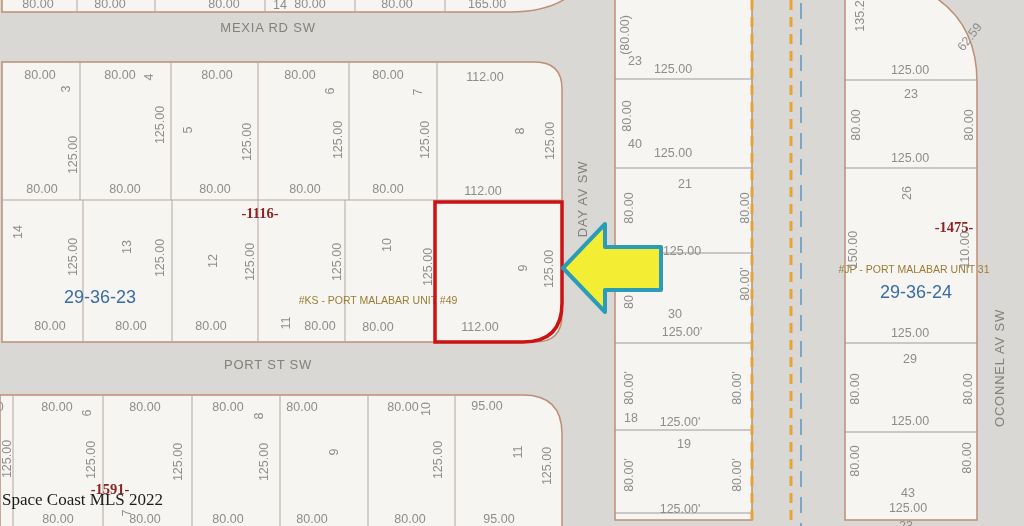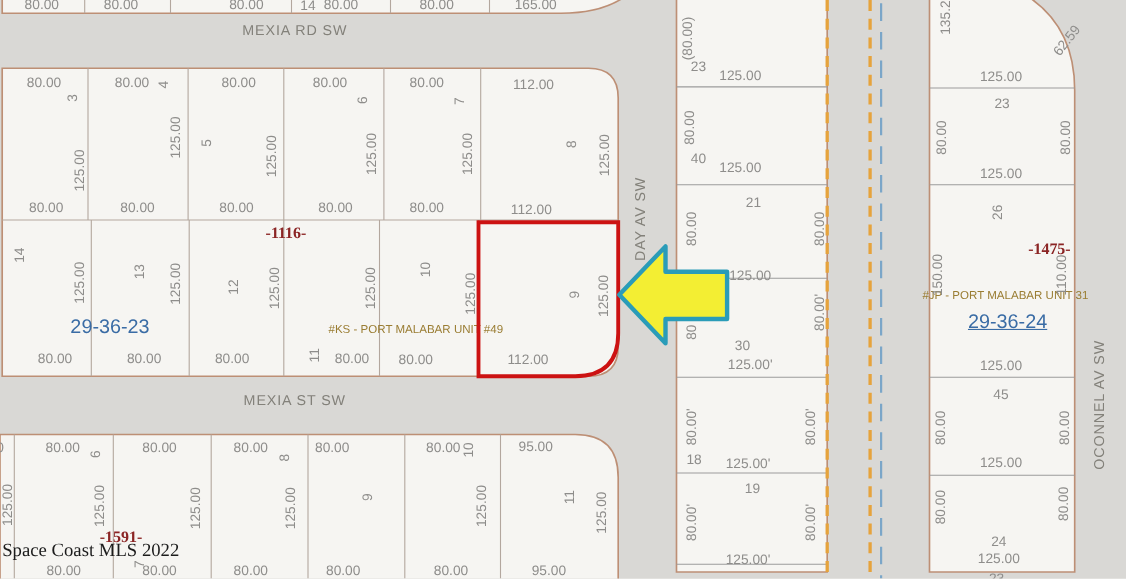--- a/index.html
+++ b/index.html
@@ -73,25 +73,25 @@
 
     <g fill="none">
       <line x1="752" y1="0" x2="752" y2="526" stroke="var(--dash-orange)" stroke-width="3" stroke-dasharray="10 7"></line>
       <line x1="791" y1="0" x2="791" y2="526" stroke="var(--dash-orange)" stroke-width="3" stroke-dasharray="10 7"></line>
       <line x1="801" y1="3" x2="801" y2="526" stroke="var(--dash-blue)" stroke-width="2" stroke-dasharray="16 10"></line>
     </g>
   </svg>
 
   <div id="labels">
       <div class="lbl street" style="left: 268px; top: 27px;">MEXIA RD SW</div>
-      <div class="lbl street" style="left: 268px; top: 364px;">MEXIA ST SW</div>
+      <div class="lbl street" style="left: 268px; top: 364px;">PORT ST SW</div>
       <div class="lbl street" style="left: 582px; top: 199px; transform: translate(-50%, -50%) rotate(-90deg);">DAY AV SW</div>
       <div class="lbl street" style="left: 999px; top: 368px; transform: translate(-50%, -50%) rotate(-90deg);">OCONNEL AV SW</div>
       <div class="lbl section" style="left: 100px; top: 297px; text-align: right;">29-36-23</div>
-      <div class="lbl section" style="left: 916px; top: 292px; text-decoration: underline;">29-36-24</div>
+      <div class="lbl section" style="left: 916px; top: 292px;">29-36-24</div>
       <div class="lbl plat" style="left: 260px; top: 213px;">-1116-</div>
       <div class="lbl plat" style="left: 110px; top: 489px;">-1591-</div>
       <div class="lbl plat" style="left: 954px; top: 227px;">-1475-</div>
       <div class="lbl unit" style="left: 378px; top: 300px;">#KS - PORT MALABAR UNIT #49</div>
       <div class="lbl unit" style="left: 914px; top: 269px;">#JP - PORT MALABAR UNIT 31</div>
       <div class="lbl num" style="left: 280px; top: 5px;">14</div>
       <div class="lbl num" style="left: 66px; top: 89px; transform: translate(-50%, -50%) rotate(-90deg);">3</div>
       <div class="lbl num" style="left: 149px; top: 77px; transform: translate(-50%, -50%) rotate(-90deg);">4</div>
       <div class="lbl num" style="left: 188px; top: 130px; transform: translate(-50%, -50%) rotate(-90deg);">5</div>
       <div class="lbl num" style="left: 330px; top: 91px; transform: translate(-50%, -50%) rotate(-90deg);">6</div>
@@ -110,22 +110,22 @@
       <div class="lbl num" style="left: 426px; top: 409px; transform: translate(-50%, -50%) rotate(-90deg);">10</div>
       <div class="lbl num" style="left: 518px; top: 452px; transform: translate(-50%, -50%) rotate(-90deg);">11</div>
       <div class="lbl num" style="left: 635px; top: 61px;">23</div>
       <div class="lbl num" style="left: 635px; top: 144px;">40</div>
       <div class="lbl num" style="left: 685px; top: 184px;">21</div>
       <div class="lbl num" style="left: 675px; top: 314px;">30</div>
       <div class="lbl num" style="left: 631px; top: 418px;">18</div>
       <div class="lbl num" style="left: 684px; top: 444px;">19</div>
       <div class="lbl num" style="left: 911px; top: 94px;">23</div>
       <div class="lbl num" style="left: 907px; top: 193px; transform: translate(-50%, -50%) rotate(-90deg);">26</div>
-      <div class="lbl num" style="left: 910px; top: 359px;">45</div>
-      <div class="lbl num" style="left: 908px; top: 493px;">24</div>
+      <div class="lbl num" style="left: 910px; top: 359px;">29</div>
+      <div class="lbl num" style="left: 908px; top: 493px;">43</div>
       <div class="lbl num" style="left: 906px; top: 526px;">23</div>
       <div class="lbl dim" style="left: 38px; top: 4px;">80.00</div>
       <div class="lbl dim" style="left: 110px; top: 4px;">80.00</div>
       <div class="lbl dim" style="left: 224px; top: 4px;">80.00</div>
       <div class="lbl dim" style="left: 310px; top: 4px;">80.00</div>
       <div class="lbl dim" style="left: 397px; top: 4px;">80.00</div>
       <div class="lbl dim" style="left: 487px; top: 4px;">165.00</div>
       <div class="lbl dim" style="left: 40px; top: 75px;">80.00</div>
       <div class="lbl dim" style="left: 120px; top: 75px;">80.00</div>
       <div class="lbl dim" style="left: 217px; top: 75px;">80.00</div>

